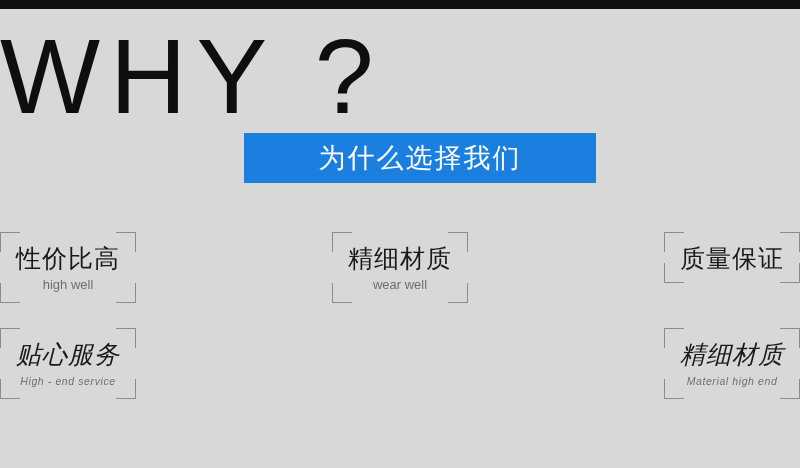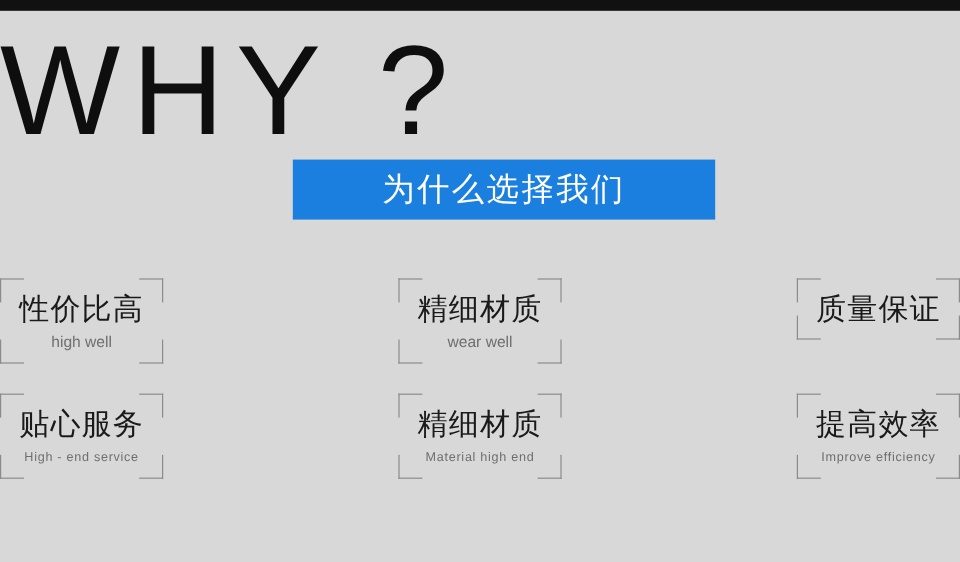--- a/index.html
+++ b/index.html
@@ -68,21 +68,21 @@
     left: 0;
     top: 232px;
     width: 800px;
   }
   .row {
     display: flex;
     justify-content: space-between;
     align-items: flex-start;
   }
   .row1 { gap: 20px; }
-  .row2 { gap: 22px; margin-top: 25px; }
+  .row2 { gap: 22px; margin-top: 25px; font-style: italic; }
 
   .card {
     position: relative;
     box-sizing: border-box;
     padding: 11px 16px 10px 16px;
     text-align: center;
     min-width: 120px;
   }
   
   .card .br {
@@ -178,26 +178,18 @@
 
       <div class="card">
         <span class="br tl"></span>
         <span class="br tr"></span>
         <span class="br bl"></span>
         <span class="br br2"></span>
         <div class="card-cn">精细材质</div>
         <div class="card-en small">Material high end</div>
       </div>
 
-      <div class="card">
-        <span class="br tl"></span>
-        <span class="br tr"></span>
-        <span class="br bl"></span>
-        <span class="br br2"></span>
-        <div class="card-cn">提高效率</div>
-        <div class="card-en small">Improve efficiency</div>
-      </div>
 
     </div>
 
   </div>
 
 </div>
 
 </body></html>

